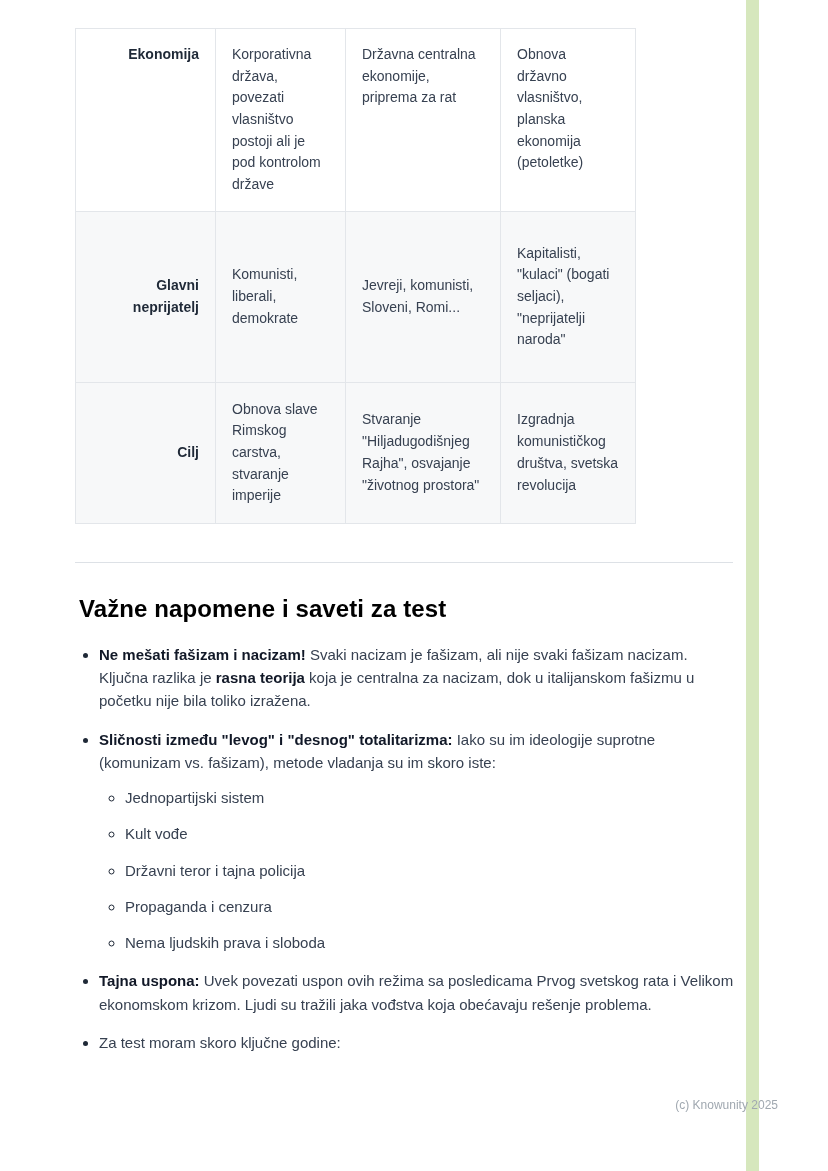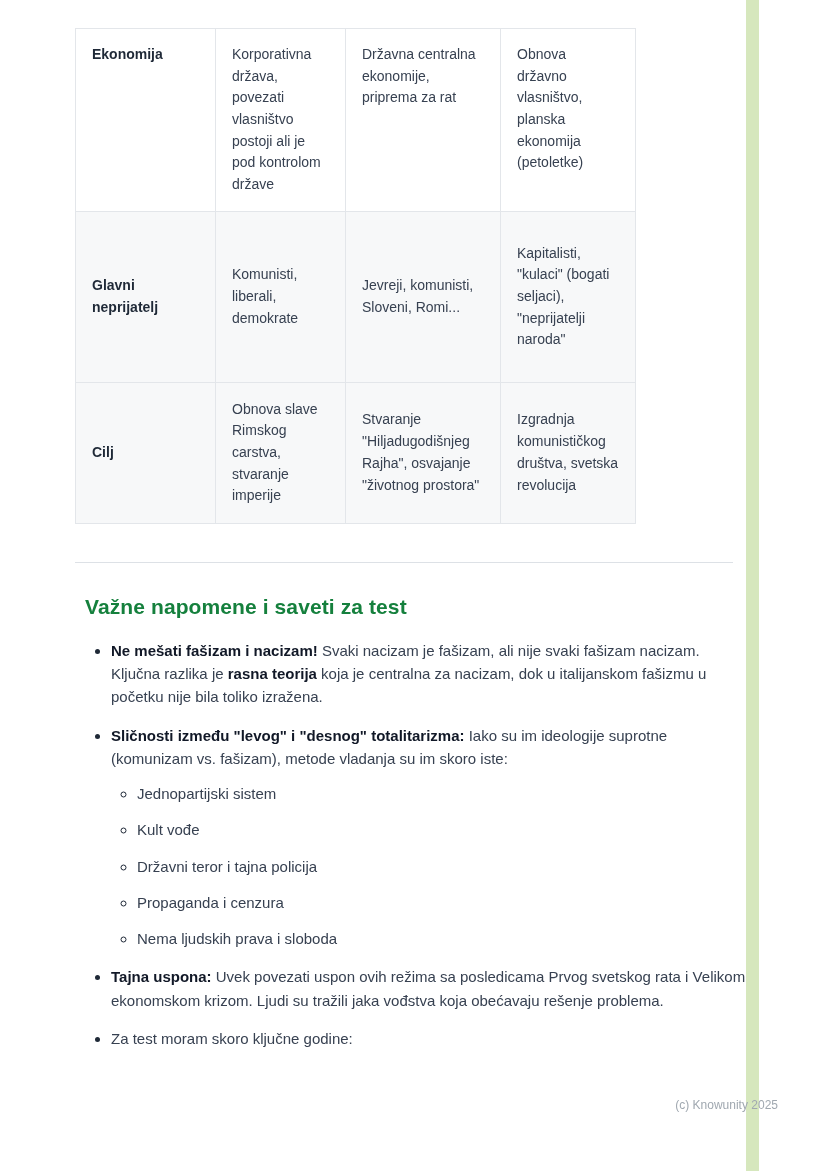--- a/index.html
+++ b/index.html
@@ -34,41 +34,42 @@
     padding: 15px 16px;
     line-height: 1.55;
     vertical-align: middle;
     word-wrap: break-word;
   }
   table.cmp tr.top td { vertical-align: top; }
   table.cmp tr.alt td { background: #f7f8f9; }
   td.rowhead {
     font-weight: 700;
     color: #1f2937;
+    text-align: right;
   }
   tr.tall td { height: 140px; }
   tr.med td { height: 110px; }
   
   .divider {
     border: none;
     border-top: 1px solid #dde1e6;
     margin: 38px 0 0 0;
     width: 658px;
   }
   
   h2.green {
-    font-size: 21px;
+    font-size: 24px;
     font-weight: 700;
-    margin: 32px 0 20px 10px;
-    color: #15803d;
+    margin: 32px 0 20px 4px;
+    color: #000000;
     letter-spacing: 0.1px;
   }
   
   ul.bullets {
-    margin: 12px;
+    margin: 0;
     padding-left: 24px;
     font-size: 15px;
     line-height: 1.55;
     color: #374151;
     width: 636px;
   }
   ul.bullets > li {
     margin-bottom: 15px;
   }
   ul.bullets li::marker { color: #1f2937; }

